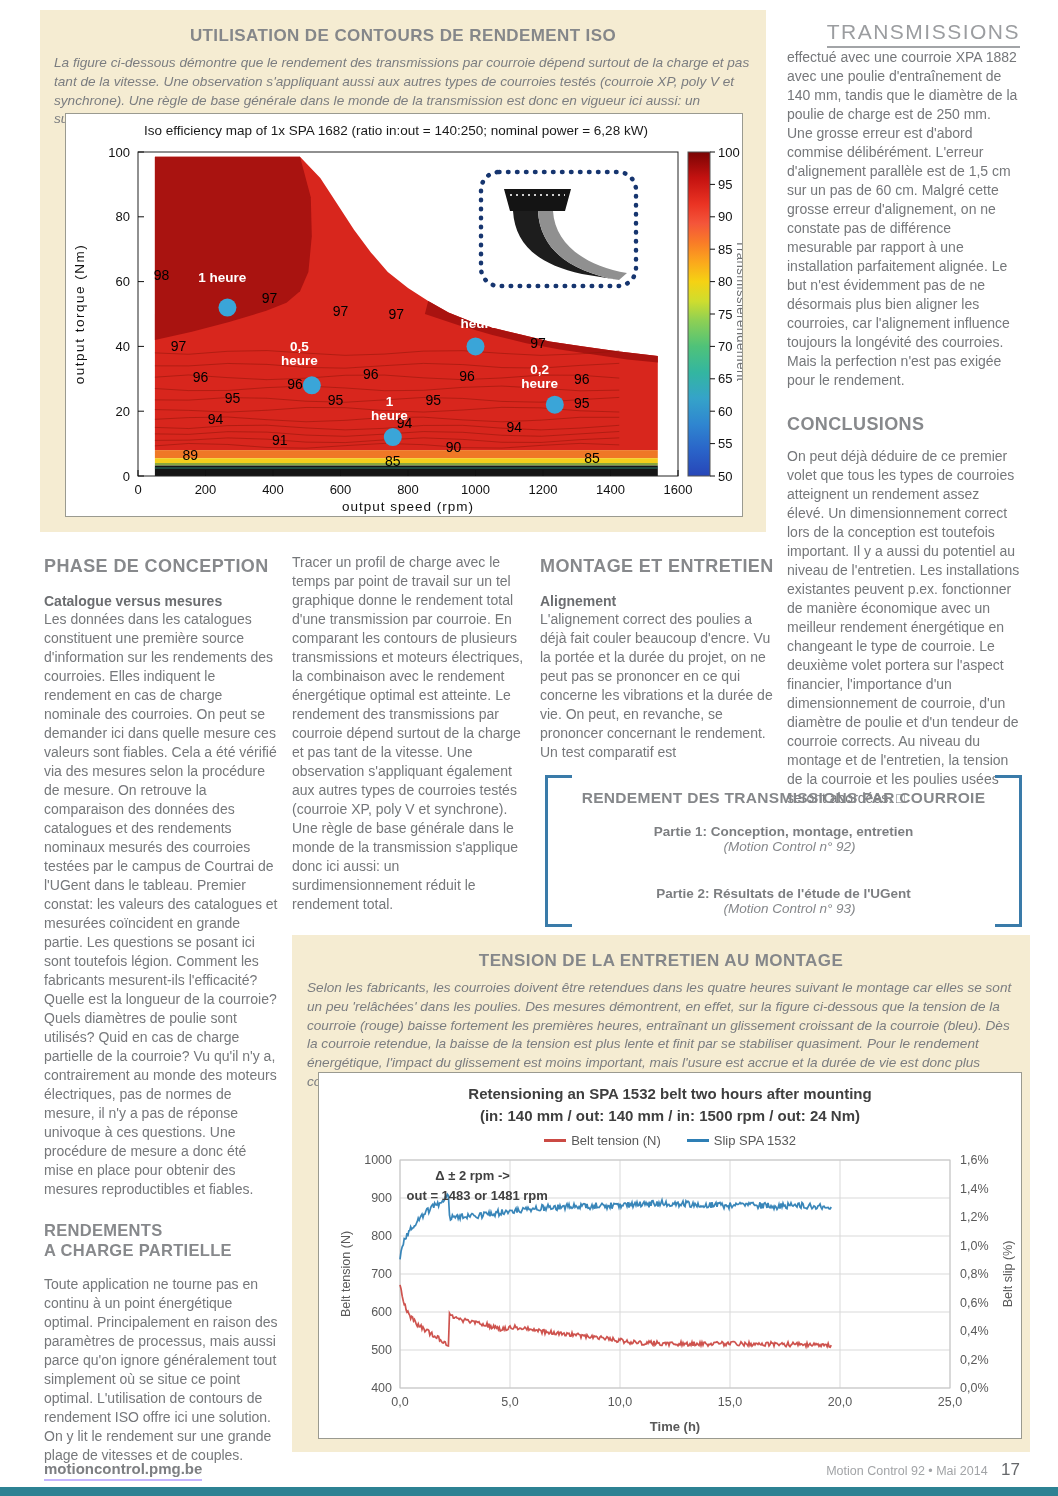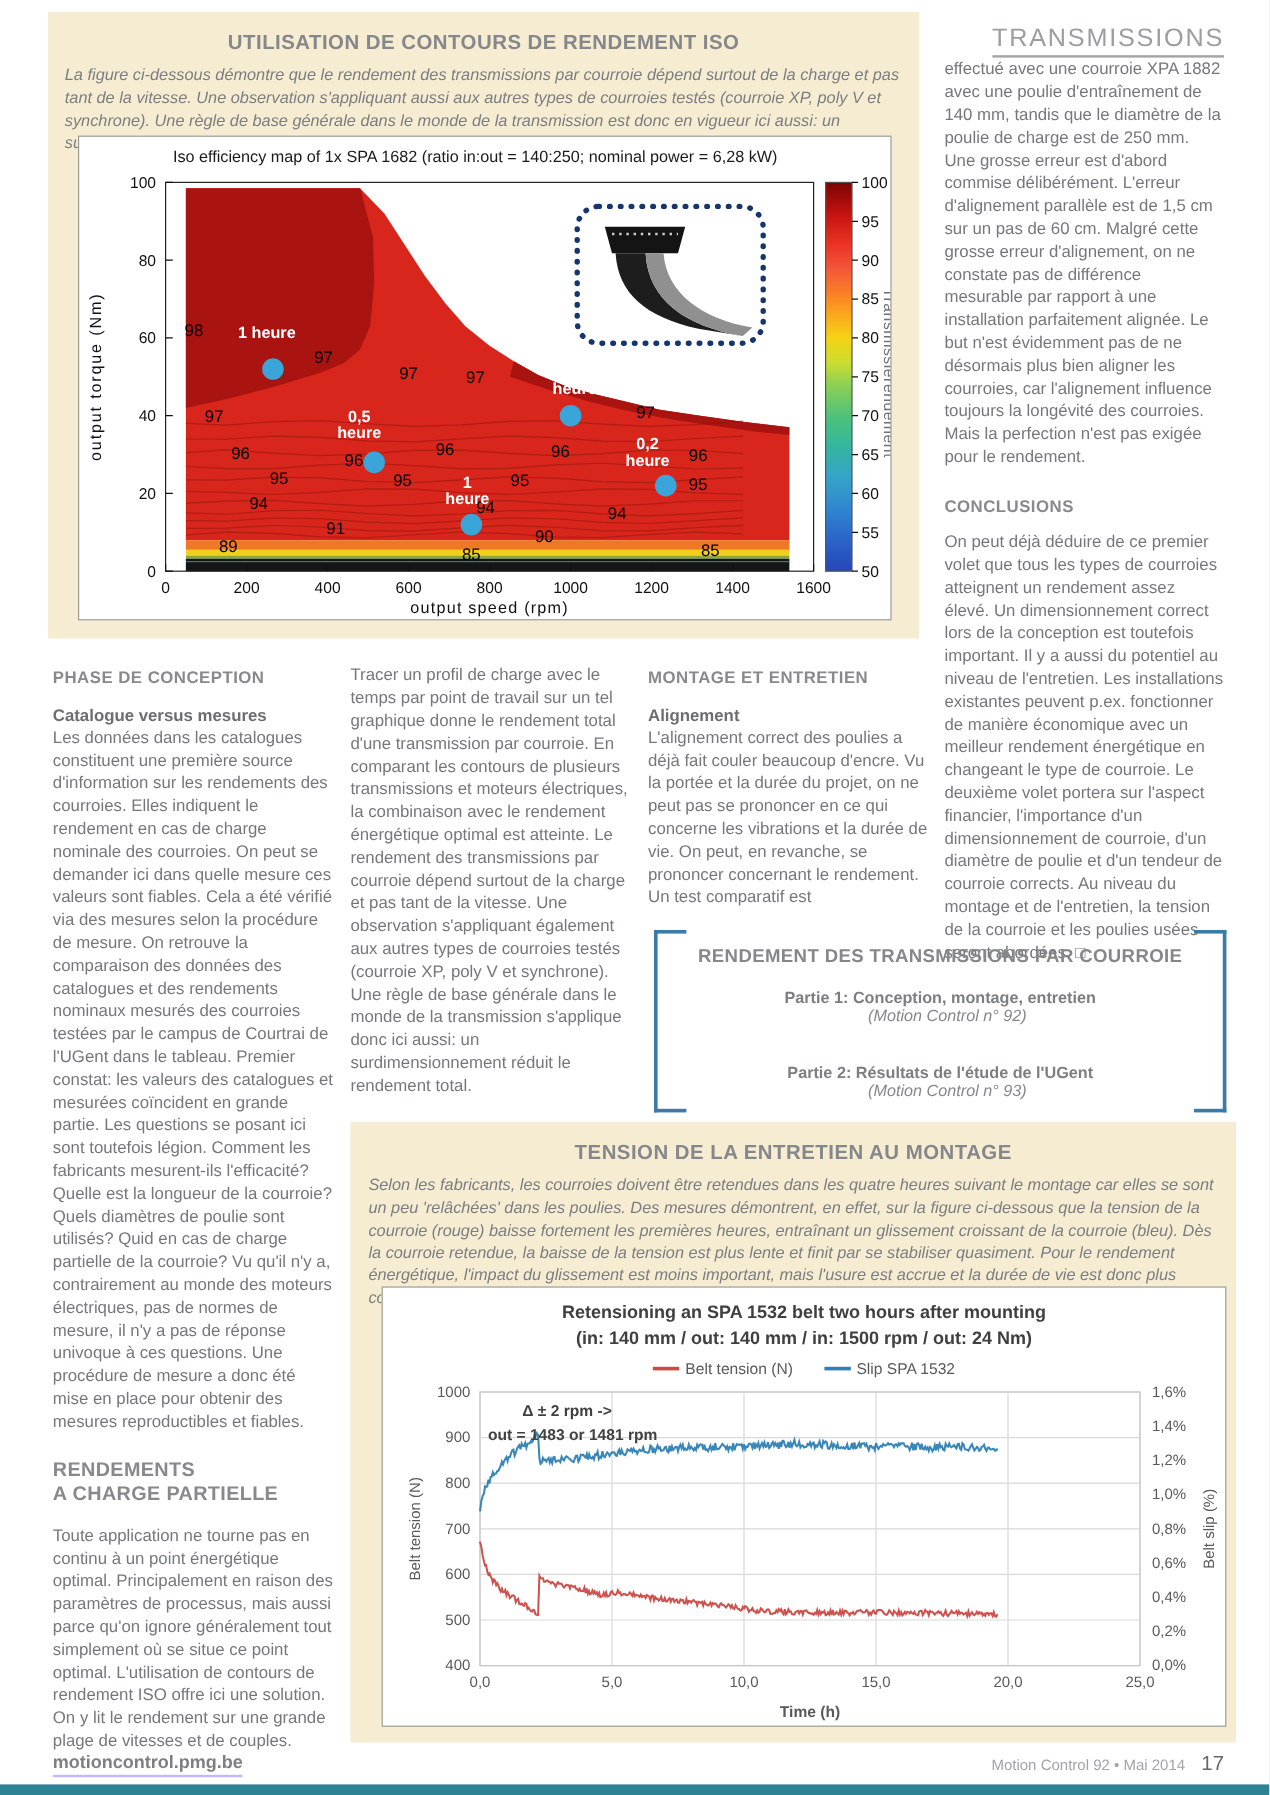--- a/index.html
+++ b/index.html
@@ -1,20 +1,20 @@
 <!DOCTYPE html>
 <html><head>
 <meta charset="utf-8">
 <style>
   html,body{margin:0;padding:0;background:#e8e8e8;}
   .page{position:relative;width:1058px;height:1496px;background:#ffffff;margin:0 auto;
         font-family:"Liberation Sans",sans-serif;overflow:hidden;}
   .abs{position:absolute;}
   
-  .h1{font-weight:bold;font-size:14px;color:#87898c;letter-spacing:.4px;}
+  .h1{font-weight:bold;font-size:18px;color:#87898c;letter-spacing:.4px;}
   .h2{font-weight:bold;font-size:16.5px;color:#87898c;letter-spacing:.3px;white-space:pre-line;line-height:1.2;}
   .sub{font-weight:bold;font-size:14px;color:#6b6d70;margin-bottom:1px;}
   .body{font-size:14px;line-height:19px;color:#75777a;}
   .col{width:234px;}
   
   .mast{font-size:21px;color:#9b9da0;letter-spacing:1.5px;border-bottom:2px solid #a2a4a7;padding-bottom:3px;}
   
   .cream{background:#f5ecd2;}
   .boxtitle{font-weight:bold;font-size:17px;color:#85878a;letter-spacing:.4px;text-align:center;}
   .intro{font-style:italic;font-size:13.6px;line-height:1.38;color:#7b7d80;}

